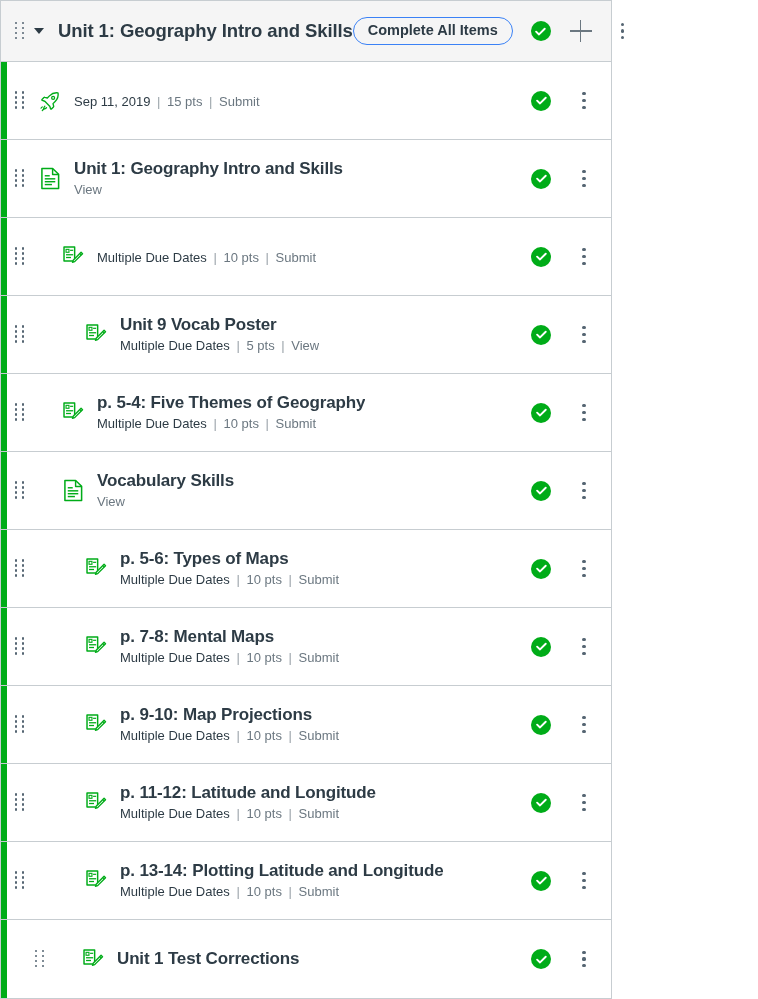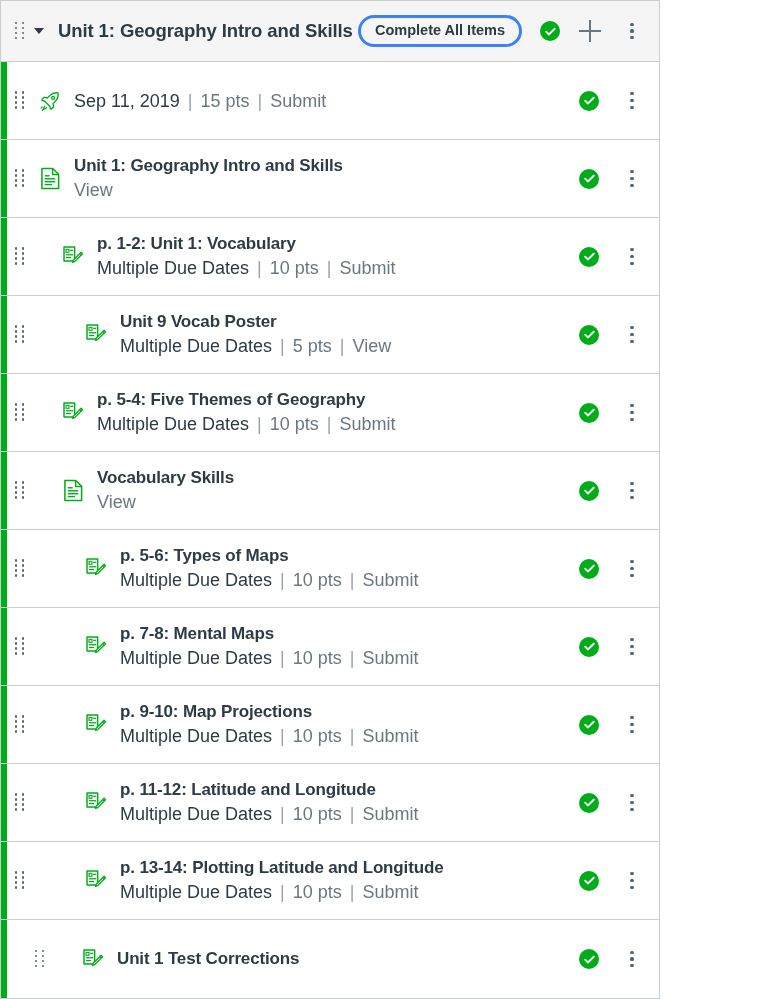--- a/index.html
+++ b/index.html
@@ -9,21 +9,21 @@
   }
   body {
     width: 758px;
     height: 999px;
     font-family: "Liberation Sans", sans-serif;
     -webkit-font-smoothing: antialiased;
     overflow: hidden;
   }
 
   .module {
-    width: 660px;
+    width: 612px;
     border: 1px solid #c7cdd1;
     border-top: 1px solid #c7cdd1;
     box-sizing: border-box;
     background: #ffffff;
   }
 
   
   .module-header {
     display: flex;
     align-items: center;
@@ -77,21 +77,21 @@
     letter-spacing: -0.1px;
     white-space: nowrap;
   }
   .header-right {
     margin-left: auto;
     display: flex;
     align-items: center;
     gap: 0;
   }
   .completion-pill {
-    border: 3px solid #3b82f6;
+    border: 1px solid #3b82f6;
     border-radius: 16px;
     padding: 5px 14px 6px;
     font-size: 14.5px;
     font-weight: bold;
     color: #2d3b45;
     background: #f5f5f5;
     line-height: 1.1;
     white-space: nowrap;
     cursor: pointer;
   }
@@ -223,21 +223,21 @@
   .item-title {
     font-size: 17px;
     font-weight: bold;
     color: #2d3b45;
     line-height: 1.25;
     white-space: nowrap;
     letter-spacing: -0.15px;
   }
   .item-meta {
     margin-top: 3px;
-    font-size: 18px;
+    font-size: 13px;
     line-height: 1.3;
     white-space: nowrap;
     color: #6b7780;
   }
   .meta-due {
     color: #2d3b45;
     font-weight: normal;
   }
   .meta-sep {
     color: #9aa3a9;
@@ -394,21 +394,20 @@
             <path d="M2.2 1.6h11.6v15.2H2.2z" fill="#ffffff" stroke="#00ac18" stroke-width="1.6" stroke-linejoin="round"></path>
             <rect x="4.4" y="4.2" width="3.2" height="3.2" fill="none" stroke="#00ac18" stroke-width="1.2"></rect>
             <rect x="8.8" y="4.6" width="3.4" height="1.3" fill="#00ac18"></rect>
             <rect x="4.4" y="9.4" width="7.8" height="1.4" fill="#00ac18"></rect>
             <rect x="4.4" y="12.4" width="5.4" height="1.4" fill="#00ac18"></rect>
             <path d="M20.8 7.4 22.4 9l-8.6 8.6-2.4.8.8-2.4z" fill="#ffffff" stroke="#00ac18" stroke-width="1.5" stroke-linejoin="round"></path>
             <path d="M19.4 8.8 21 10.4" stroke="#00ac18" stroke-width="1.2"></path>
           </svg>
         </div>
     <div class="item-text">
-      <div class="item-title">p. 1-2: Unit 1: Vocabulary</div>
       <div class="item-meta">
         <span class="meta-due">Multiple Due Dates</span>
         <span class="meta-sep">|</span>
         <span class="meta-pts">10 pts</span>
         <span class="meta-sep">|</span>
         <span class="meta-action">Submit</span>
       </div>
     </div>
     <div class="row-right">
       <span class="check-circle row-check">

